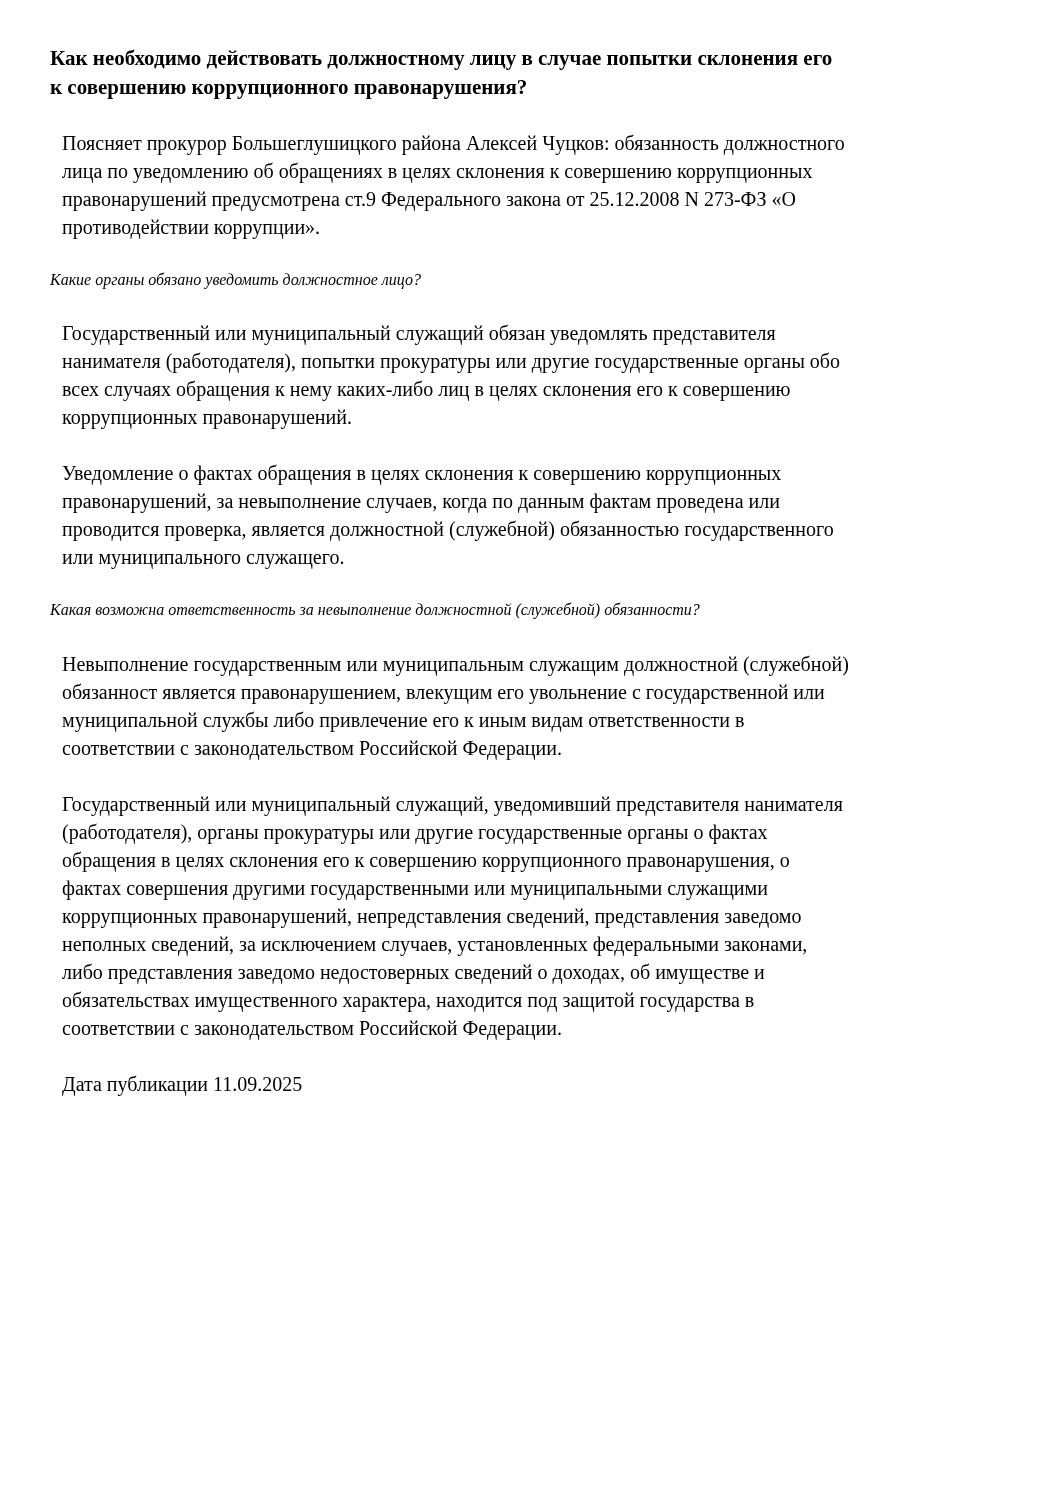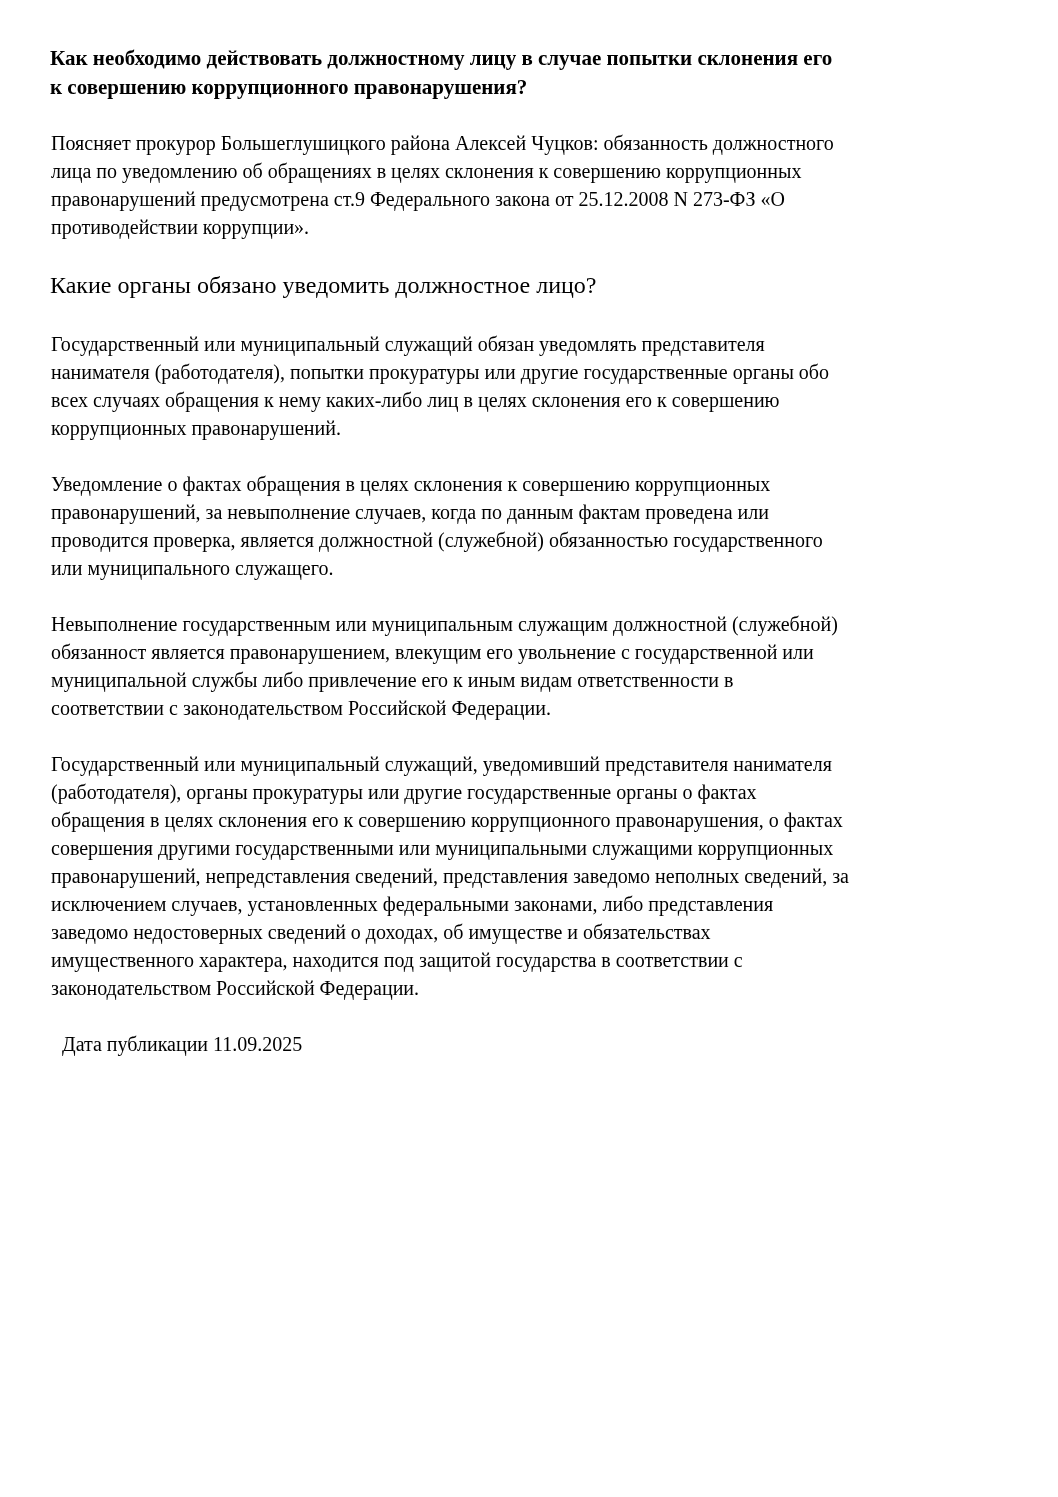--- a/index.html
+++ b/index.html
@@ -21,40 +21,42 @@
   }
   .doc-title {
     font-size: 21px;
     font-weight: bold;
     line-height: 1.4;
     margin: 0 0 26px 0;
   }
   .para {
     font-size: 20px;
     line-height: 1.4;
-    margin: 0 0 28px 1px;
+    margin: 0 0 28px 12px;
   }
   .question {
-    font-size: 24px;
+    font-size: 16px;
     line-height: 1.4;
+    font-style: italic;
     margin: 0 0 28px 0;
   }
   .pub-date {
     font-size: 20px;
     line-height: 1.4;
     margin: 12px;
   }
 </style>
 </head>
 <body>
 
 <main class="doc">
   <h1 class="doc-title">Как необходимо действовать должностному лицу в случае попытки склонения его к совершению коррупционного правонарушения?</h1>
   <div id="doc-body">
       <p class="para">Поясняет прокурор Большеглушицкого района Алексей Чуцков: обязанность должностного лица по уведомлению об обращениях в целях склонения к совершению коррупционных правонарушений предусмотрена ст.9 Федерального закона от 25.12.2008 N 273-ФЗ «О противодействии коррупции».</p>
       <p class="question">Какие органы обязано уведомить должностное лицо?</p>
       <p class="para">Государственный или муниципальный служащий обязан уведомлять представителя нанимателя (работодателя), попытки прокуратуры или другие государственные органы обо всех случаях обращения к нему каких-либо лиц в целях склонения его к совершению коррупционных правонарушений.</p>
       <p class="para">Уведомление о фактах обращения в целях склонения к совершению коррупционных правонарушений, за невыполнение случаев, когда по данным фактам проведена или проводится проверка, является должностной (служебной) обязанностью государственного или муниципального служащего.</p>
+      <p class="question">Какая возможна ответственность за невыполнение должностной (служебной) обязанности?</p>
       <p class="para">Невыполнение государственным или муниципальным служащим должностной (служебной) обязанност является правонарушением, влекущим его увольнение с государственной или муниципальной службы либо привлечение его к иным видам ответственности в соответствии с законодательством Российской Федерации.</p>
       <p class="para">Государственный или муниципальный служащий, уведомивший представителя нанимателя (работодателя), органы прокуратуры или другие государственные органы о фактах обращения в целях склонения его к совершению коррупционного правонарушения, о фактах совершения другими государственными или муниципальными служащими коррупционных правонарушений, непредставления сведений, представления заведомо неполных сведений, за исключением случаев, установленных федеральными законами, либо представления заведомо недостоверных сведений о доходах, об имуществе и обязательствах имущественного характера, находится под защитой государства в соответствии с законодательством Российской Федерации.</p>
       <p class="pub-date">Дата публикации 11.09.2025</p>
     </div>
 </main>
 
 </body></html>

